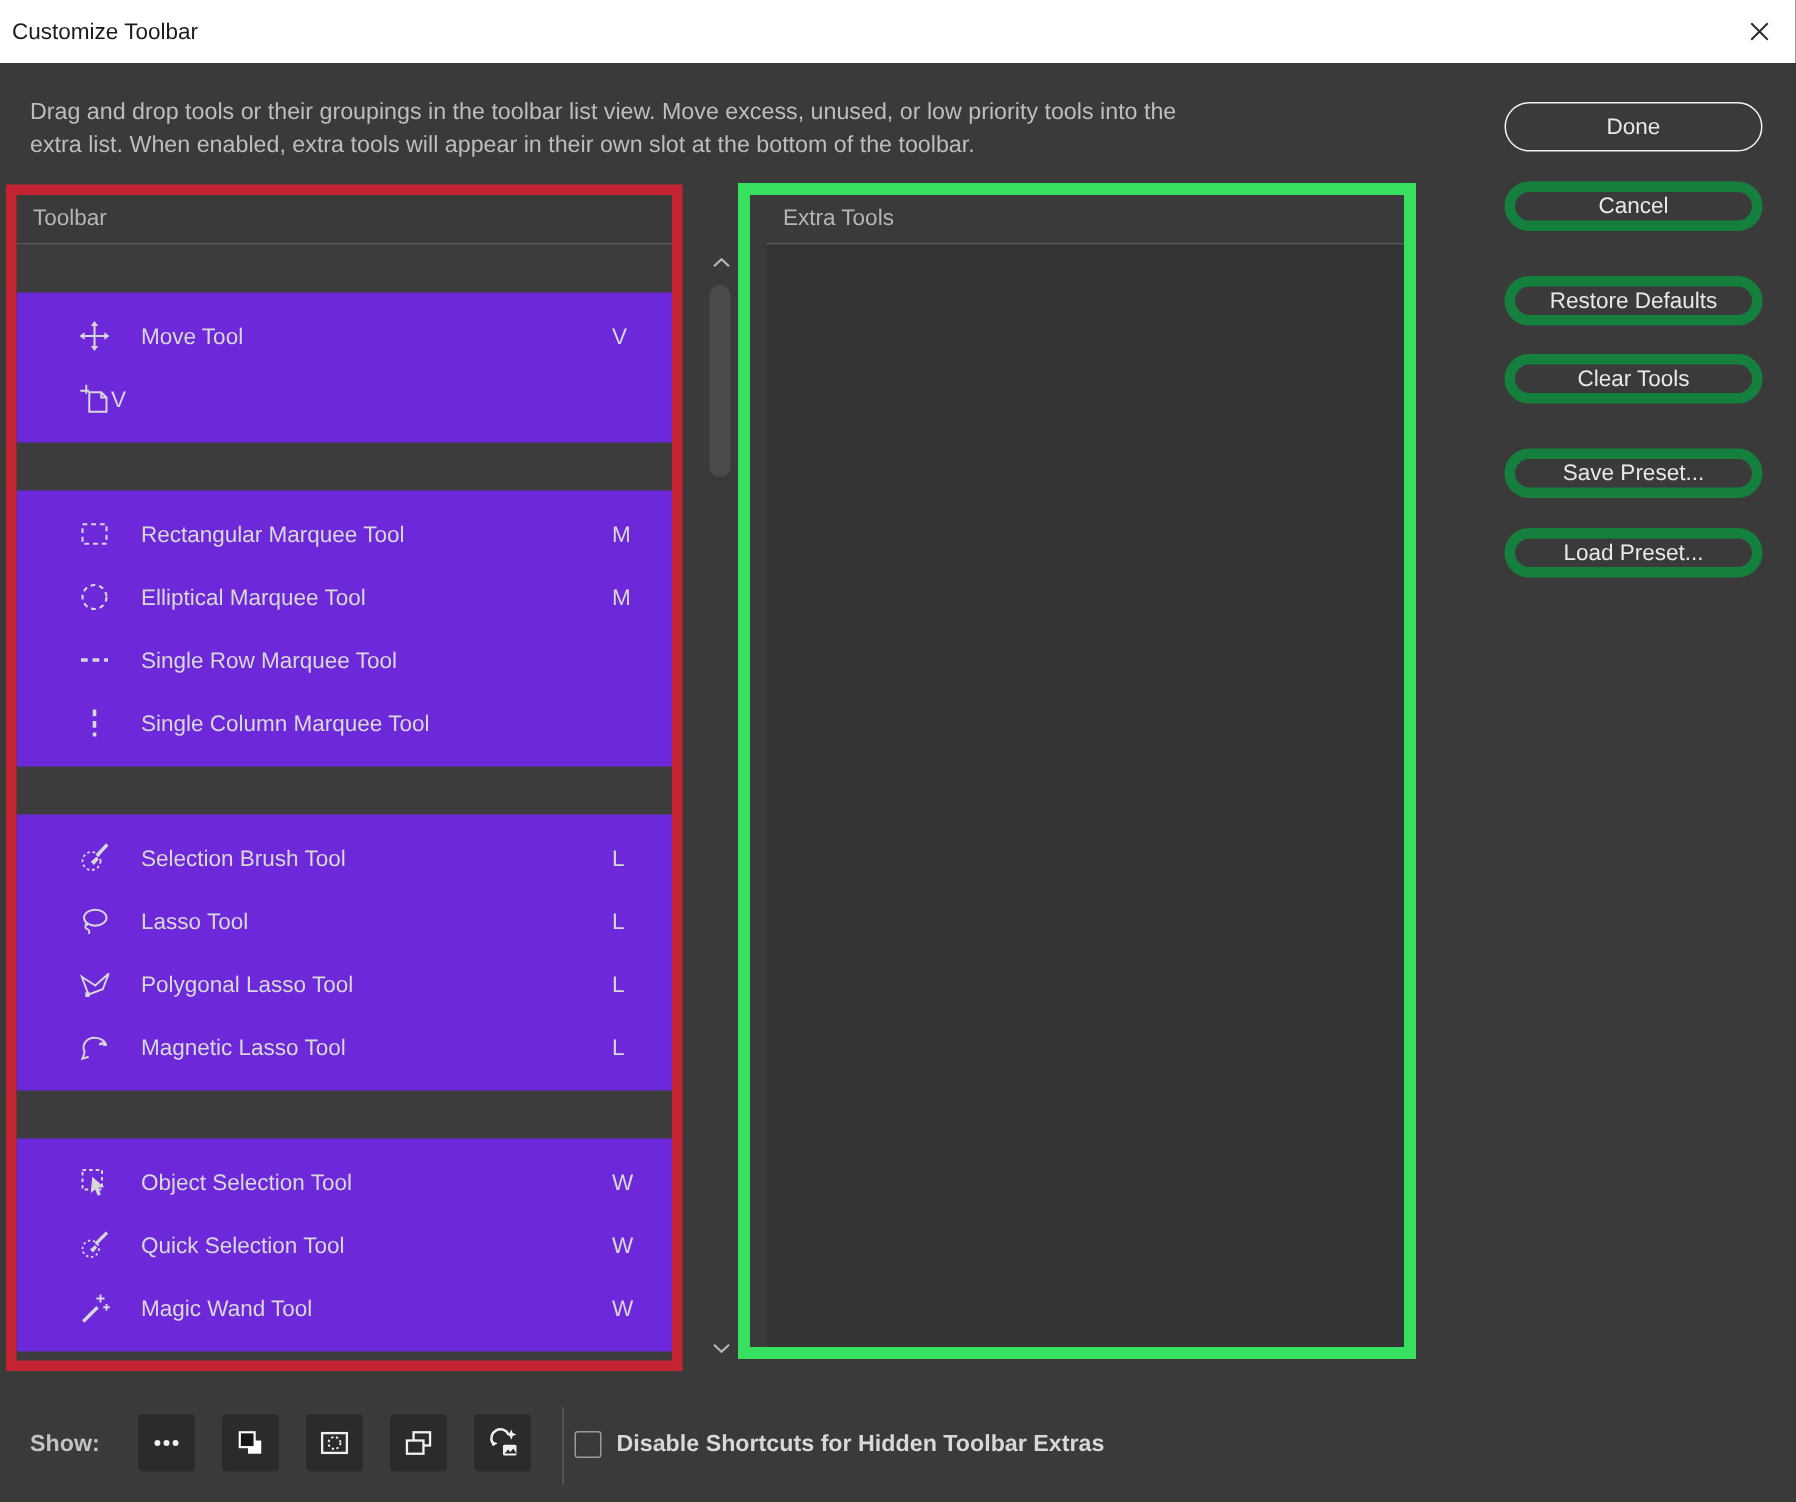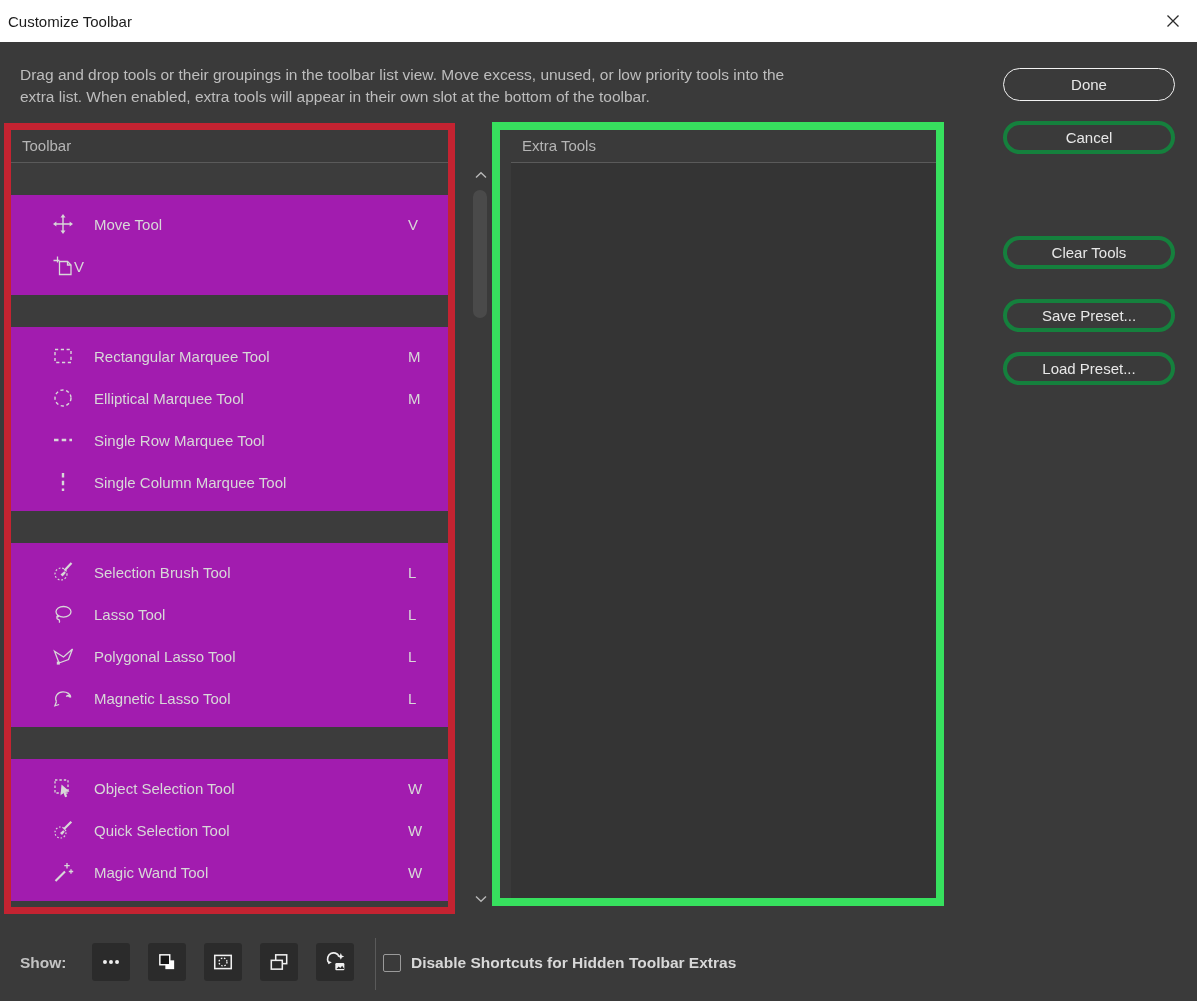--- a/index.html
+++ b/index.html
@@ -25,21 +25,21 @@
   .instructions { position:absolute; left:20px; top:22px; color:#bdbdbd; font-size:15.5px; line-height:22px; }
   
   .panel-title { color:#b5b5b5; font-size:15px; }
   .panel-rule { height:1px; background:#5a5a5a; margin-top:8px; }
   .toolbar-panel { position:absolute; left:11px; top:88px; width:437px; height:777px; }
   .toolbar-panel .panel-title { padding:7px 0 0 11px; }
   .tool-list {
     margin-top:0; height:744px; background:#3c3c3c;
     padding-top:32px; overflow:hidden;
   }
-  .tool-group { background:#a21caf; padding:8px 0; margin-bottom:32px; }
+  .tool-group { background:#6d28d9; padding:8px 0; margin-bottom:32px; }
   .tool-row { height:42px; display:flex; align-items:center; cursor:default; }
   .tool-icon { width:22px; height:22px; margin-left:41px; flex:0 0 22px; display:flex; align-items:center; justify-content:center; }
   .tool-label { color:#d8d8d8; font-size:15px; margin-left:20px; flex:1; }
   .tool-shortcut { color:#d8d8d8; font-size:15px; width:26px; text-align:left; margin-right:14px; }
   .extra-panel { position:absolute; left:500px; top:88px; width:436px; height:768px;padding-left:11px; }
   .extra-panel .panel-title { padding:7px 0 0 11px; }
   .extra-list { height:735px; background:#343434; }
   
   .vscrollbar { position:absolute; left:470px; top:126px; width:22px; height:738px; }
   .vscrollbar .arrow { width:22px; height:14px; display:flex; align-items:center; justify-content:center; background:transparent; border:none; }
@@ -48,21 +48,21 @@
     position:absolute; top:22px; left:3px; width:14px; height:128px;
     background:#4a4a4a; border-radius:7px;
   }
   
   .annotation { position:absolute; pointer-events:none; z-index:30; }
   .annotation.red { left:4px; top:81px; width:451px; height:791px; border:7px solid #c42331; }
   .annotation.green { left:492px; top:80px; width:452px; height:784px; border:8px solid #37e05e; }
   
   .ps-btn {
     position:absolute; left:1003px; width:172px; height:33px;
-    background:transparent; border:4px solid #15803d; border-radius:17px;
+    background:transparent; border:7px solid #15803d; border-radius:17px;
     color:#e8e8e8; font-size:15px; font-family:inherit; cursor:pointer;
   }
   .ps-btn.primary { border:1.5px solid #f2f2f2; }
   
   .footer { position:absolute; left:0; top:888px; width:1020px; height:71px;font-weight:bold; }
   .show-label { position:absolute; left:20px; top:24px; color:#c3c3c3; font-size:15.5px; }
   .footer-icons { position:absolute; left:92px; top:13px; display:flex; gap:18px; }
   .icon-btn {
     width:38px; height:38px; background:#2b2b2b; border:none; border-radius:3px;
     display:flex; align-items:center; justify-content:center; cursor:pointer;
@@ -262,20 +262,21 @@
     <div class="panel-title">Extra Tools</div>
     <div class="panel-rule"></div>
     <div class="extra-list"></div>
   </div>
 
   <div class="annotation red" style="border-color: rgb(196, 35, 49);"></div>
   <div class="annotation green" style="border-color: rgb(55, 224, 94);"></div>
 
   <button class="ps-btn primary" style="top:26px">Done</button>
   <button class="ps-btn" style="top:79px">Cancel</button>
+  <button class="ps-btn" style="top:142px">Restore Defaults</button>
   <button class="ps-btn" style="top:194px">Clear Tools</button>
   <button class="ps-btn" style="top:257px">Save Preset...</button>
   <button class="ps-btn" style="top:310px">Load Preset...</button>
 
   <div class="footer">
     <span class="show-label">Show:</span>
     <div class="footer-icons" id="footer-icons">
         <button class="icon-btn">
           <span style="display:flex">
             <svg width="22" height="22" viewBox="0 0 20 20">

